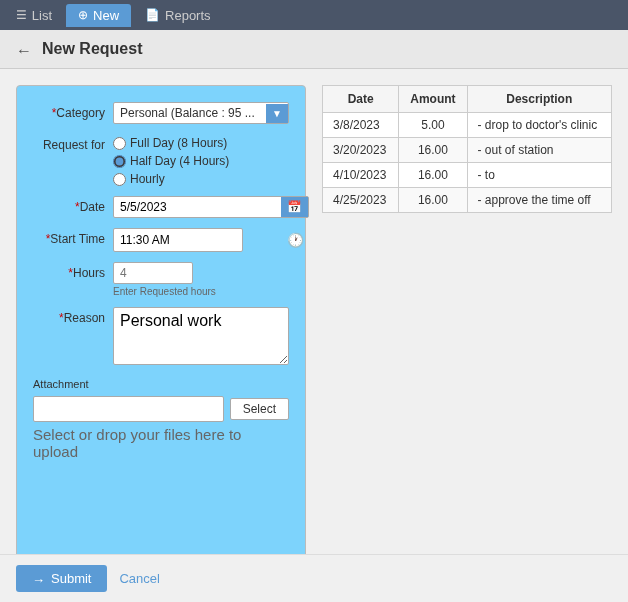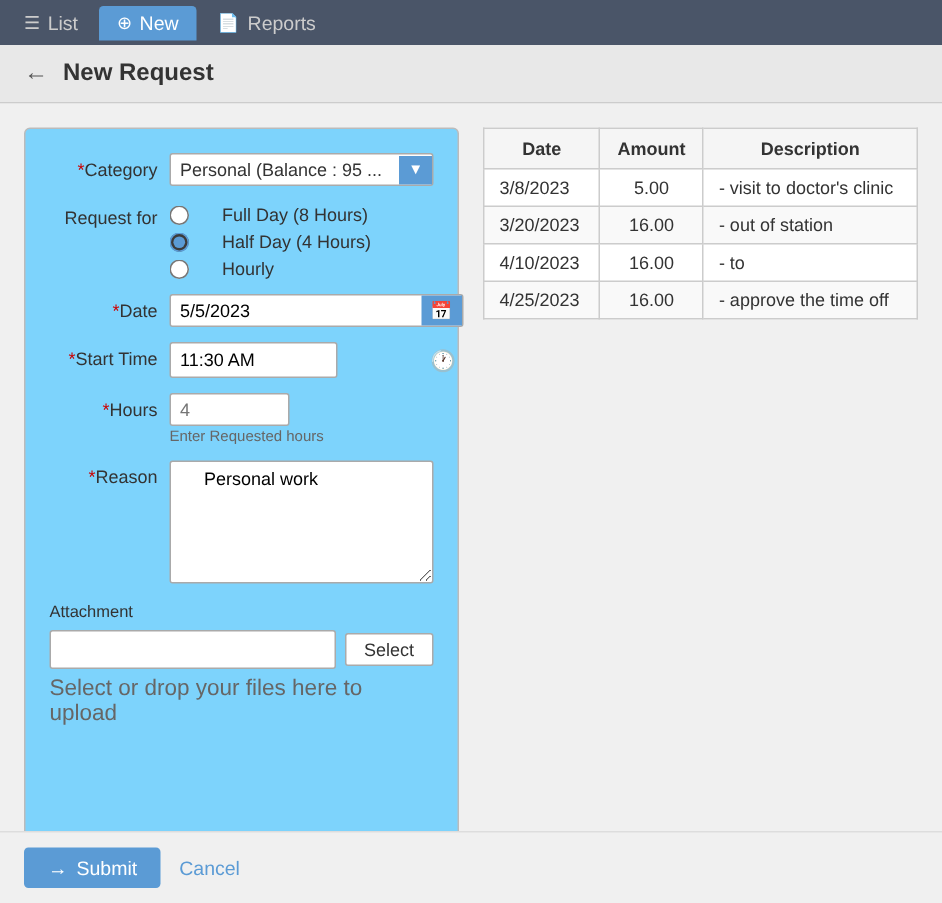--- a/index.html
+++ b/index.html
@@ -126,21 +126,21 @@
     
     .radio-group {
       display: flex;
       flex-direction: column;
       gap: 4px;
       padding-top: 2px;
     }
     .radio-item {
       display: flex;
       align-items: center;
-      gap: 22px;
+      gap: 4px;
       font-size: 12px;
       color: #333;
       cursor: pointer;
     }
     .radio-item input[type=radio] {
       margin: 0;
       accent-color: #5b9bd5;
     }
 
     
@@ -168,21 +168,21 @@
       cursor: pointer;
     }
 
     
     .time-input-wrap {
       display: flex;
       align-items: center;
       border: 1px solid #aaa;
       background: white;
       border-radius: 2px;
-      width: 112px;
+      width: 130px;
     }
     .time-input-wrap input {
       flex: 1;
       border: none;
       outline: none;
       padding: 3px 6px;
       font-size: 12px;
       background: transparent;
     }
     .time-icon {
@@ -209,25 +209,25 @@
     }
     .hours-hint {
       font-size: 10px;
       color: #666;
       margin-top: 2px;
     }
 
     
     .reason-textarea {
       width: 100%;
-      height: 82px;
-      border: 1px solid #aaa;
-      border-radius: 2px;
-      padding: 4px 22px;
-      font-size: 12px;
+      height: 58px;
+      border: 1px solid #aaa;
+      border-radius: 2px;
+      padding: 4px 6px;
+      font-size: 16px;
       resize: vertical;
       outline: none;
       font-family: Arial, sans-serif;
     }
 
     
     .attachment-label {
       font-size: 11px;
       color: #333;
       margin-bottom: 6px;
@@ -455,21 +455,21 @@
             <tr>
               <th>Date</th>
               <th>Amount</th>
               <th>Description</th>
             </tr>
           </thead>
           <tbody id="table-body">
           <tr>
       <td>3/8/2023</td>
       <td style="text-align:center">5.00</td>
-      <td>- visit to doctor's clinic</td>
+      <td>- drop to doctor's clinic</td>
     </tr>
               <tr>
       <td>3/20/2023</td>
       <td style="text-align:center">16.00</td>
       <td>- out of station</td>
     </tr>
               <tr>
       <td>4/10/2023</td>
       <td style="text-align:center">16.00</td>
       <td>- to</td>

